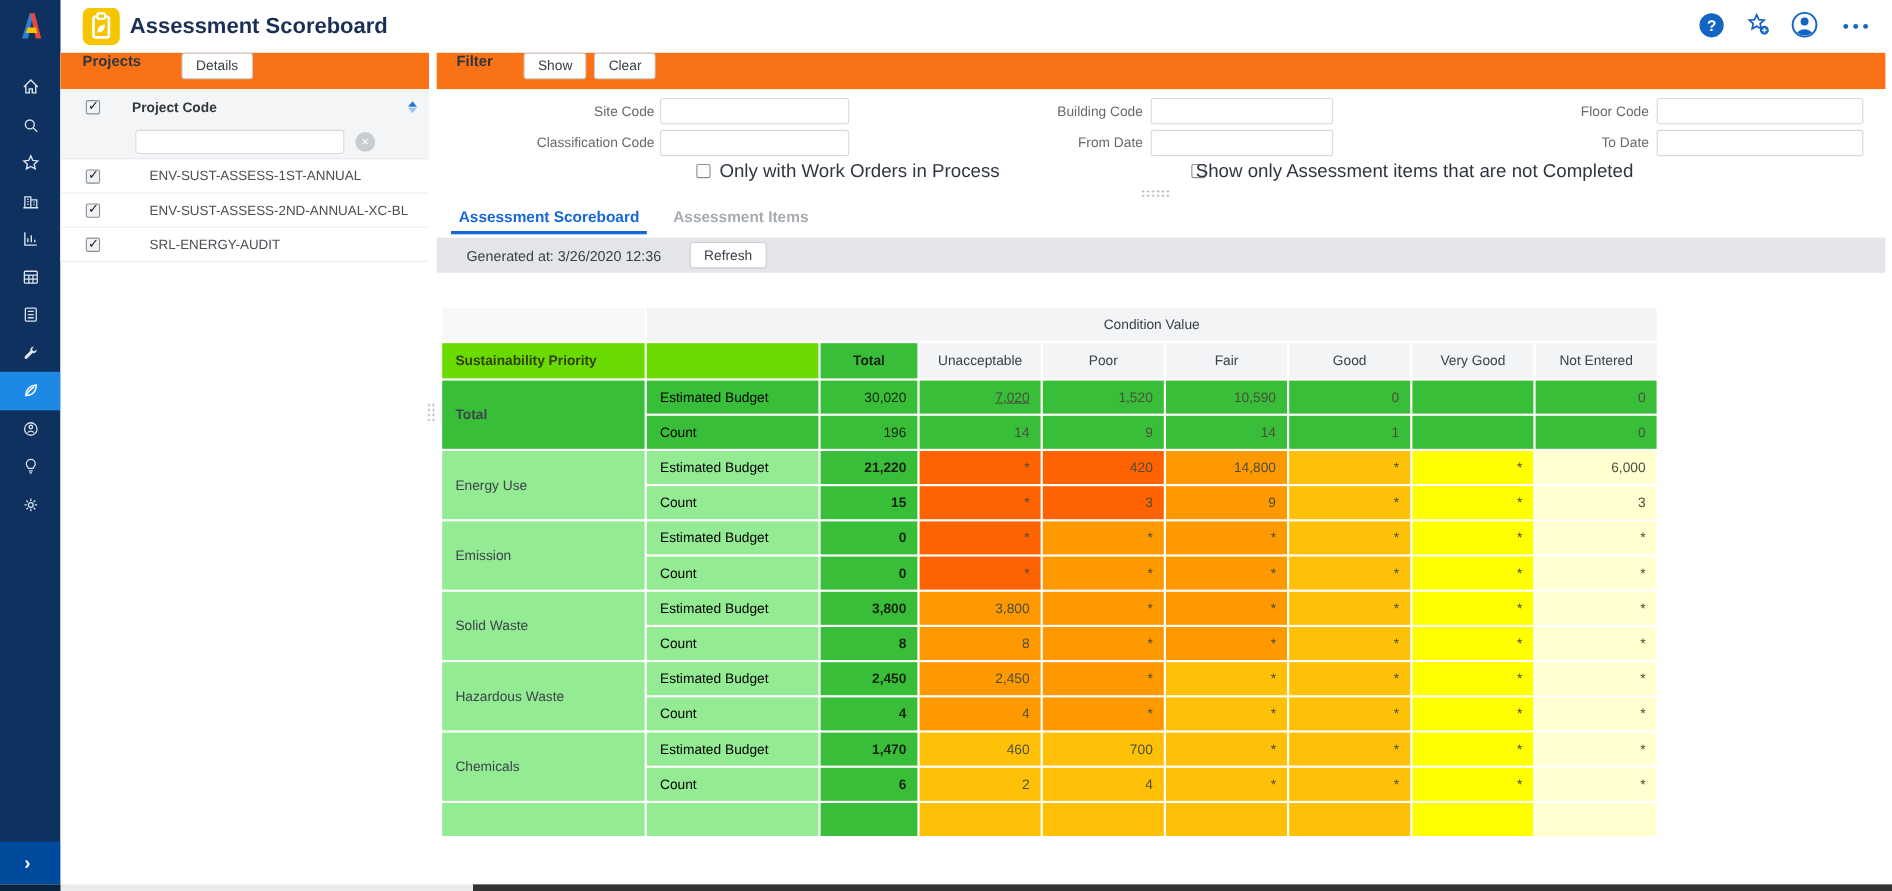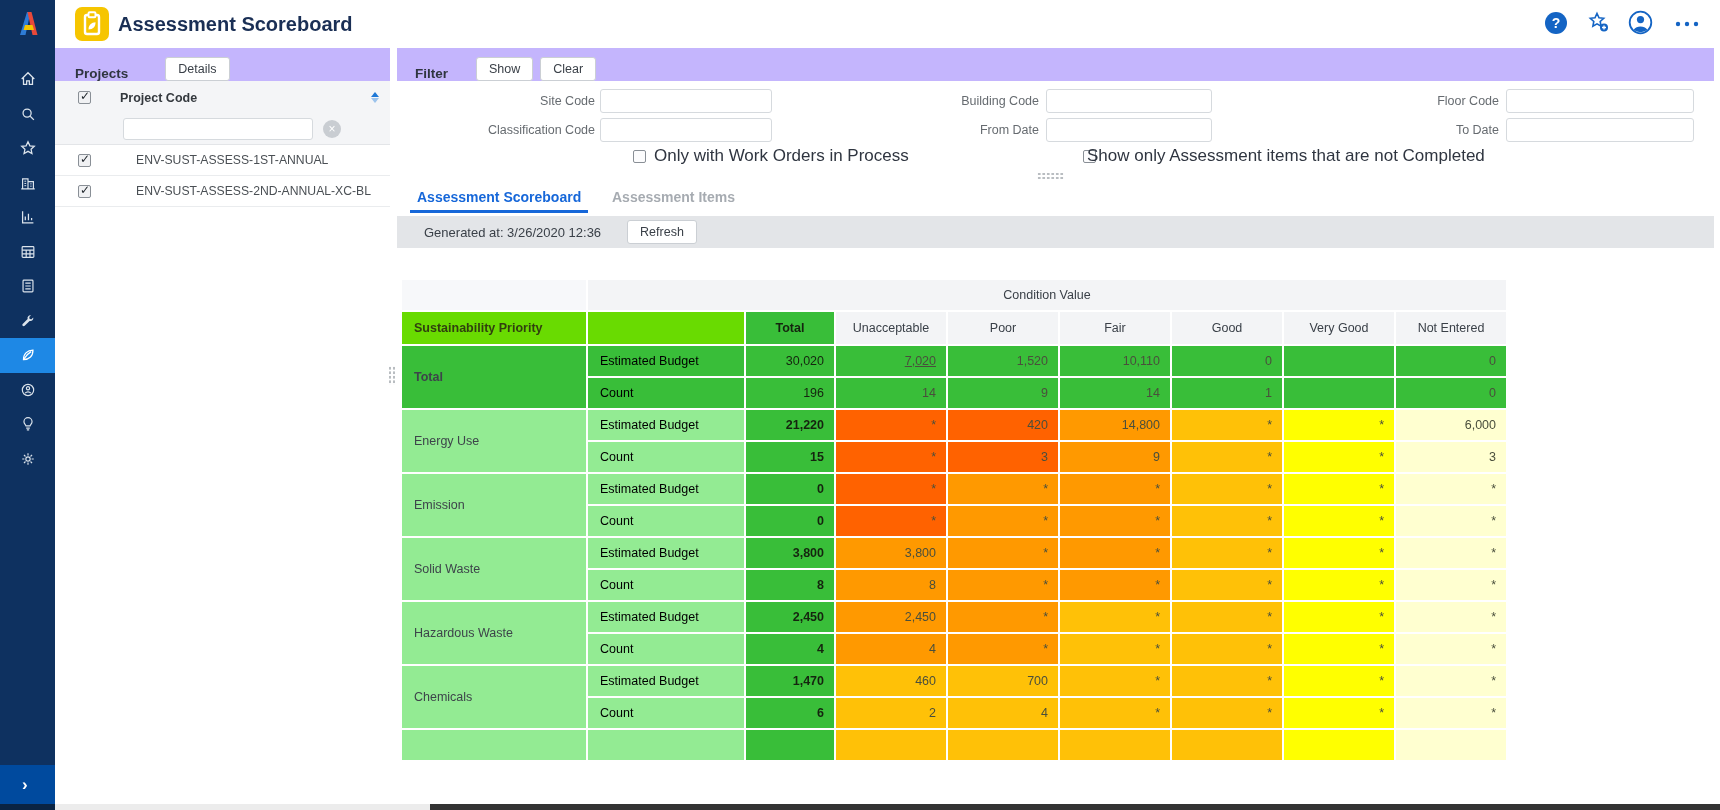--- a/index.html
+++ b/index.html
@@ -24,21 +24,21 @@
     color:#DCE4EC;cursor:pointer}
   .nav-item.active{background:#1E88E5;color:#fff}
   .nav-item svg{width:18px;height:18px}
   .side-footer{position:absolute;left:0;top:765px;width:55px;height:40px;background:#004A9E;
     color:#fff;font-size:17px;font-weight:bold;display:flex;align-items:center;padding-left:22px;cursor:pointer}
   .bottom-scroll{position:absolute;left:0;top:804px;width:1720px;height:6px;background:#ECECEC}
   .bottom-thumb{position:absolute;left:430px;top:0;width:1290px;height:6px;background:#333}
   .bottom-corner{position:absolute;left:0;top:0;width:55px;height:6px;background:#0A2443}
 
   
-  .panel-bar{background:#c4b5fd;display:flex;align-items:flex-end}
+  .panel-bar{background:#f97316;display:flex;align-items:flex-start}
   .panel-title{font-size:13.5px;font-weight:bold;color:#2F3540}
   .btn{display:inline-flex;align-items:center;justify-content:center;background:#fff;
     border:1px solid #CBCFD4;border-radius:3px;font-size:12.5px;color:#3A4048;height:24px;
     padding:0 12px;cursor:pointer;white-space:nowrap}
   .inp{border:1px solid #D6DADE;border-radius:3px;height:24px;background:#fff;font-size:12px;
     padding:0 6px;color:#333;outline:none}
   .cb{width:13px;height:13px;border:1px solid #898F96;border-radius:2px;background:#FCFCFD;
     position:relative;display:inline-block;cursor:pointer;flex:none}
   .cb.checked{background:#F0F1F3}
   .cb.checked::after{content:"\2713";position:absolute;left:1px;top:-3px;font-size:12px;
@@ -231,20 +231,24 @@
       </span>
     </div>
     <div class="proj-row" style="top:97px">
       <span class="cb checked" style="margin-left:23px"></span>
       <span class="code">ENV-SUST-ASSESS-1ST-ANNUAL</span>
     </div>
     <div class="proj-row" style="top:128px">
       <span class="cb checked" style="margin-left:23px"></span>
       <span class="code">ENV-SUST-ASSESS-2ND-ANNUAL-XC-BL</span>
     </div>
+    <div class="proj-row" style="top:159px">
+      <span class="cb checked" style="margin-left:23px"></span>
+      <span class="code">SRL-ENERGY-AUDIT</span>
+    </div>
   </div>
 
   <div class="dots-v abs" style="left:388px;top:366px"></div>
 
   <div class="main">
 
     
     <div class="filterbar panel-bar">
       <span class="panel-title" style="margin-left:18px">Filter</span>
       <button class="btn" style="margin-left:28px">Show</button>
@@ -315,21 +319,21 @@
               <td class="h-cond">Not Entered</td>
             </tr>
           </thead>
           <tbody>
             <tr>
               <td class="c-priority boldtx" rowspan="2" style="background: rgb(57, 190, 57);">Total</td>
               <td class="c-metric" style="background: rgb(57, 190, 57);">Estimated Budget</td>
               <td class="c-total" style="background: rgb(57, 190, 57);">30,020</td>
               <td class="c-val" style="background: rgb(57, 190, 57); text-decoration: underline;">7,020</td>
               <td class="c-val" style="background: rgb(57, 190, 57);">1,520</td>
-              <td class="c-val" style="background: rgb(57, 190, 57);">10,110</td>
+              <td class="c-val" style="background: rgb(57, 190, 57);">10,590</td>
               <td class="c-val" style="background: rgb(57, 190, 57);">0</td>
               <td class="c-val" style="background: rgb(57, 190, 57);"></td>
               <td class="c-val" style="background: rgb(57, 190, 57);">0</td>
             </tr>
             <tr>
               <td class="c-metric" style="background: rgb(57, 190, 57);">Count</td>
               <td class="c-total" style="background: rgb(57, 190, 57);">196</td>
               <td class="c-val" style="background: rgb(57, 190, 57);">14</td>
               <td class="c-val" style="background: rgb(57, 190, 57);">9</td>
               <td class="c-val" style="background: rgb(57, 190, 57);">14</td>

